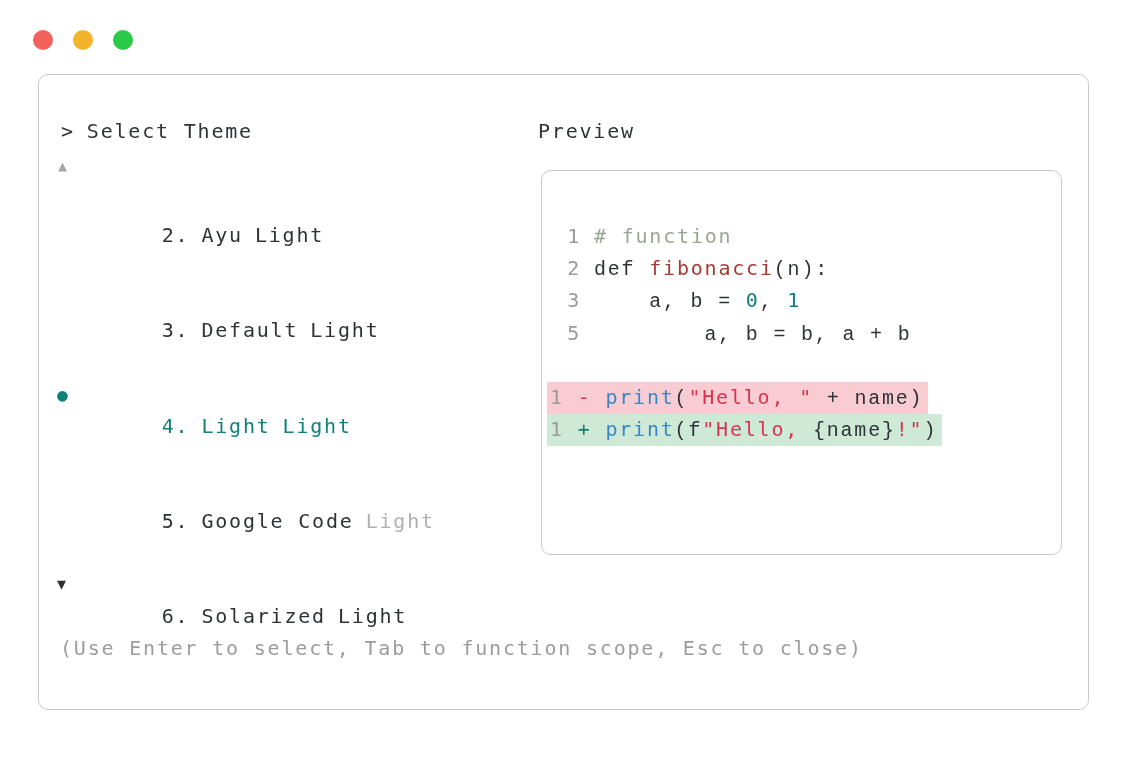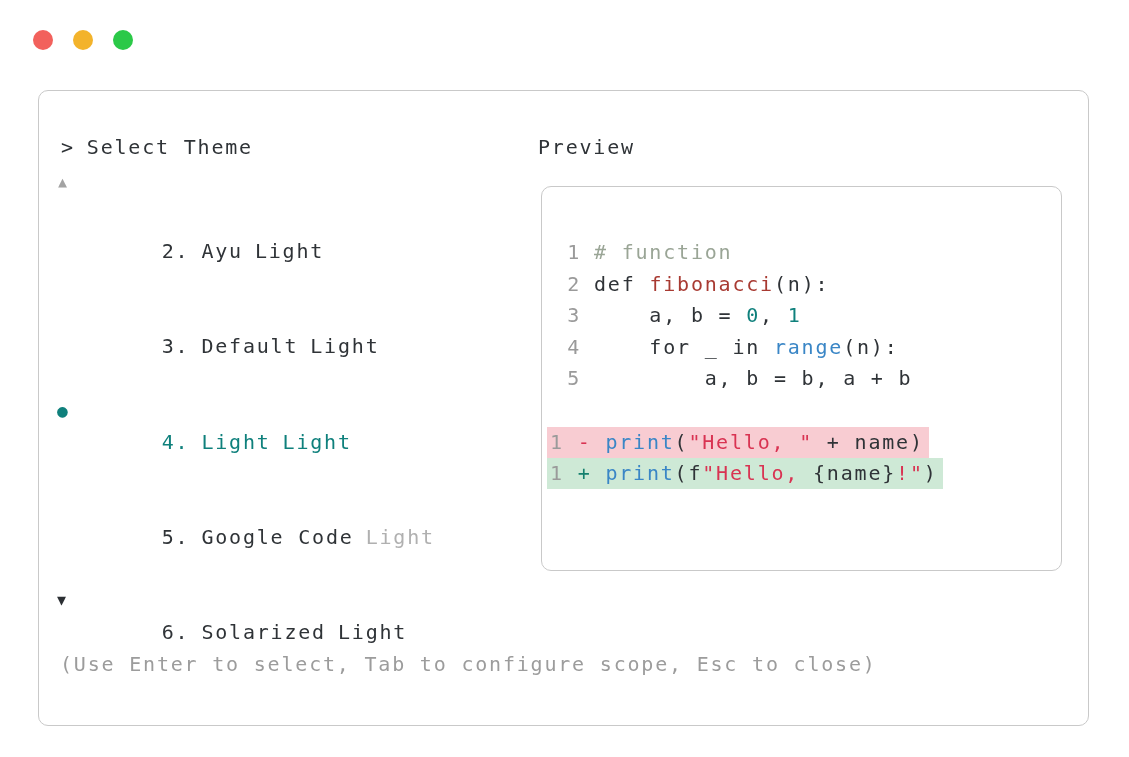--- a/index.html
+++ b/index.html
@@ -17,21 +17,21 @@
     position:absolute;left:33px;top:30px;
     display:flex;gap:20px;
   }
   .light{width:20px;height:20px;border-radius:50%;display:block;}
   .light.red{background:var(--tl_red);}
   .light.yellow{background:var(--tl_yellow);}
   .light.green{background:var(--tl_green);}
 
   
   .panel{
-    position:absolute;left:38px;top:90px;
+    position:absolute;left:38px;top:74px;
     width:1051px;height:636px;
     border:1.5px solid var(--border);
     border-radius:10px;
     background:#ffffff;
     box-sizing:border-box;
   }
   .picker-title{
     position:absolute;left:22px;top:42px;
     font-size:20px;line-height:28px;color:var(--ink);
   }
@@ -92,21 +92,21 @@
   .diff{margin-top:32px;padding-left:5px;font-size:20px;line-height:31px;}
   .diff-line{white-space:pre;}
   .diff-line .hl{display:inline-block;padding:0 5px 0 3px;line-height:31px;}
   .hl.removed{background:var(--minus_bg);}
   .hl.added{background:var(--plus_bg);}
   .diff-line .lnum{color:var(--gutter);}
   .sign.removed{color:var(--string);}
   .sign.added{color:var(--plus);}
 
   
-  .tok-text{color:var(--ink);}
+  .tok-text{color:var(--ink);font-family:Liberation Mono, monospace;}
   .tok-comment{color:var(--comment);}
   .tok-func{color:var(--func);}
   .tok-num{color:var(--teal);}
   .tok-builtin{color:var(--blue);}
   .tok-string{color:var(--string);}
 </style>
 </head>
 <body>
 
 <div class="screen">
@@ -138,30 +138,29 @@
         <li class="theme-item">
     <span class="bullet"></span><span class="num">5.</span><span class="name">Google Code</span><span class="variant dim">Light</span>
   </li>
         <li class="theme-item">
     <span class="bullet"></span><span class="num">6.</span><span class="name">Solarized</span><span class="variant">Light</span>
   </li>
       </ul>
 
     <div class="scroll-down">▼</div>
 
-    <div class="help">(Use Enter to select, Tab to configure scope, Esc to close)</div>
+    <div class="help">(Use Enter to select, Tab to function scope, Esc to close)</div>
 
     <div class="preview-title">Preview</div>
 
     <div class="preview-box">
       <div class="code">
           <div class="code-line"><span class="lnum">1</span><span class="tok-comment"># function</span></div>
           <div class="code-line"><span class="lnum">2</span><span class="tok-text">def </span><span class="tok-func">fibonacci</span><span class="tok-text">(n):</span></div>
           <div class="code-line"><span class="lnum">3</span><span class="tok-text">    a, b = </span><span class="tok-num">0</span><span class="tok-text">, </span><span class="tok-num">1</span></div>
-          <div class="code-line"><span class="lnum">4</span><span class="tok-text">    for _ in </span><span class="tok-builtin">range</span><span class="tok-text">(n):</span></div>
           <div class="code-line"><span class="lnum">5</span><span class="tok-text">        a, b = b, a + b</span></div>
         </div>
       <div class="diff">
           <div class="diff-line"><span class="hl removed"><span class="lnum">1</span><span class="sign removed"> - </span><span class="tok-builtin">print</span><span class="tok-text">(</span><span class="tok-string">"Hello, "</span><span class="tok-text"> + name)</span></span></div>
           <div class="diff-line"><span class="hl added"><span class="lnum">1</span><span class="sign added"> + </span><span class="tok-builtin">print</span><span class="tok-text">(f</span><span class="tok-string">"Hello, </span><span class="tok-text">{name}</span><span class="tok-string">!"</span><span class="tok-text">)</span></span></div>
         </div>
     </div>
 
   </div>
 </div>

